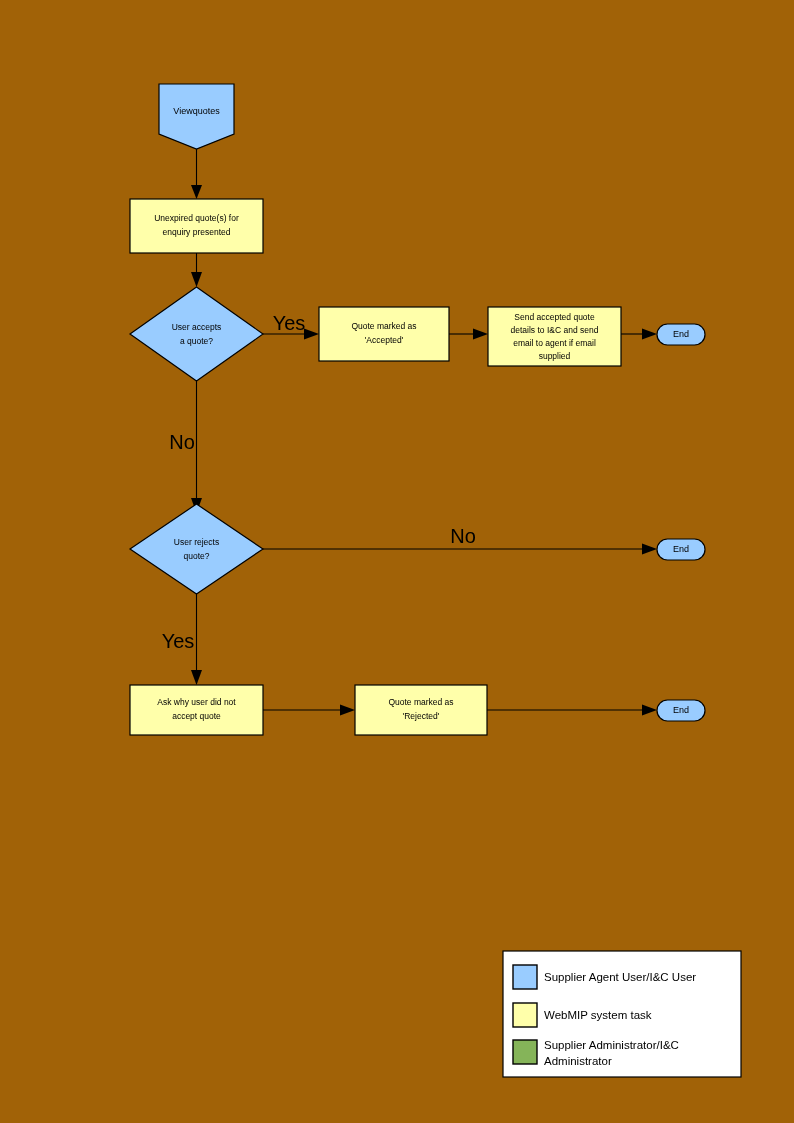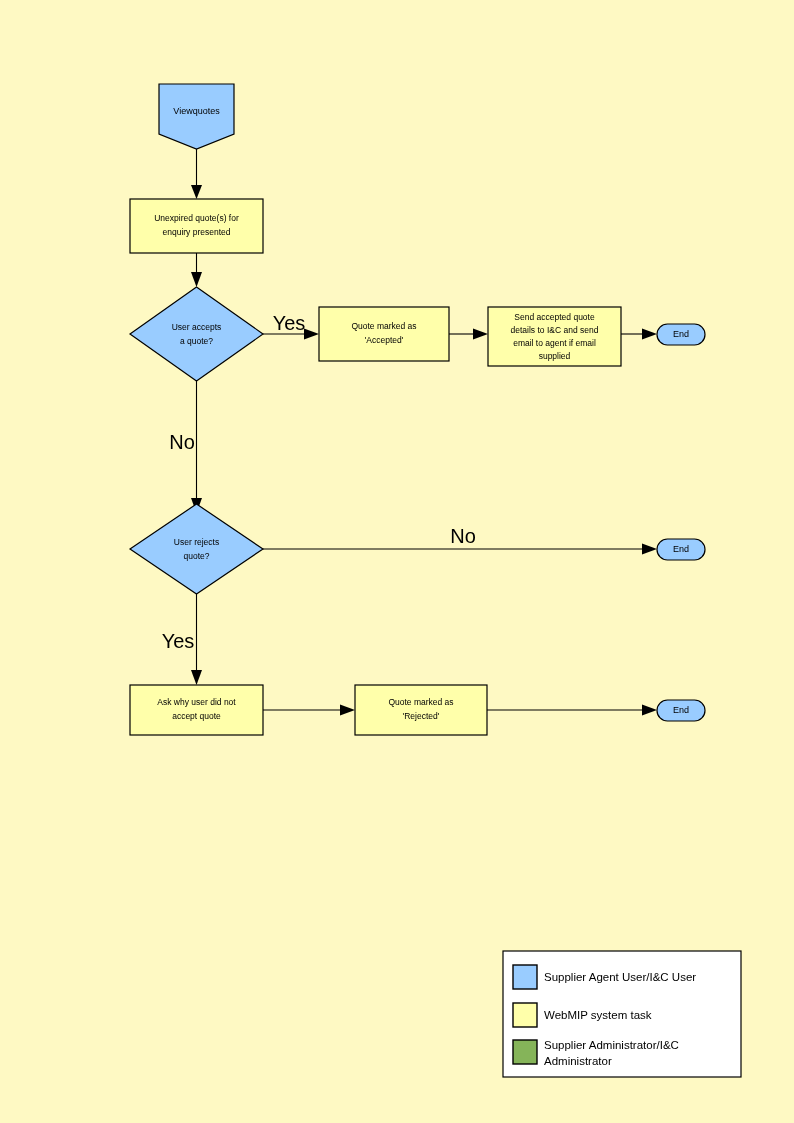--- a/index.html
+++ b/index.html
@@ -8,21 +8,21 @@
     padding: 0;
     background: #ffffff;
   }
   body {
     font-family: "Liberation Sans", sans-serif;
   }
   #page {
     position: relative;
     width: 794px;
     height: 1123px;
-    background: #fef9c3;
+    background: #a16207;
     overflow: hidden;
   }
   #flow-svg {
     position: absolute;
     left: 0;
     top: 0;
     width: 794px;
     height: 1123px;
   }
   .node-text {

